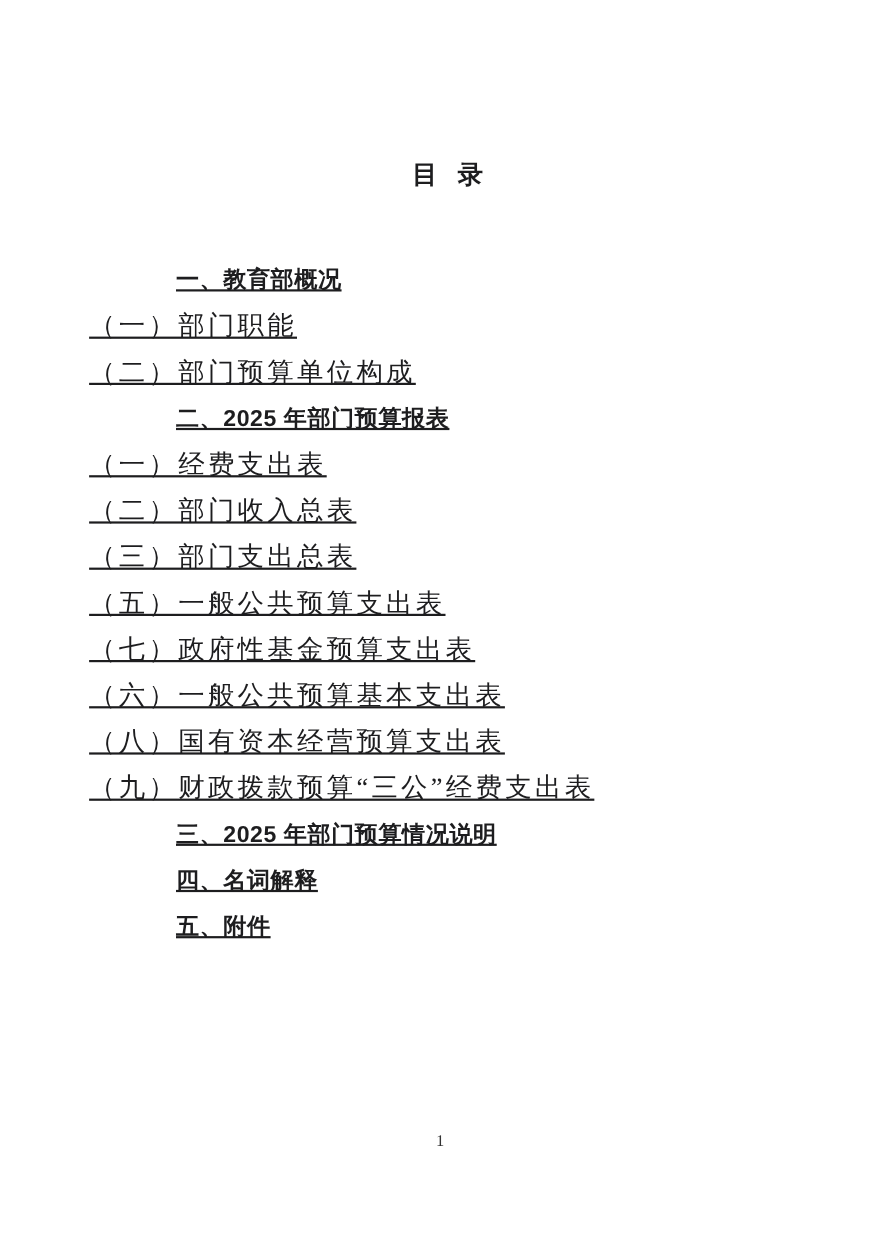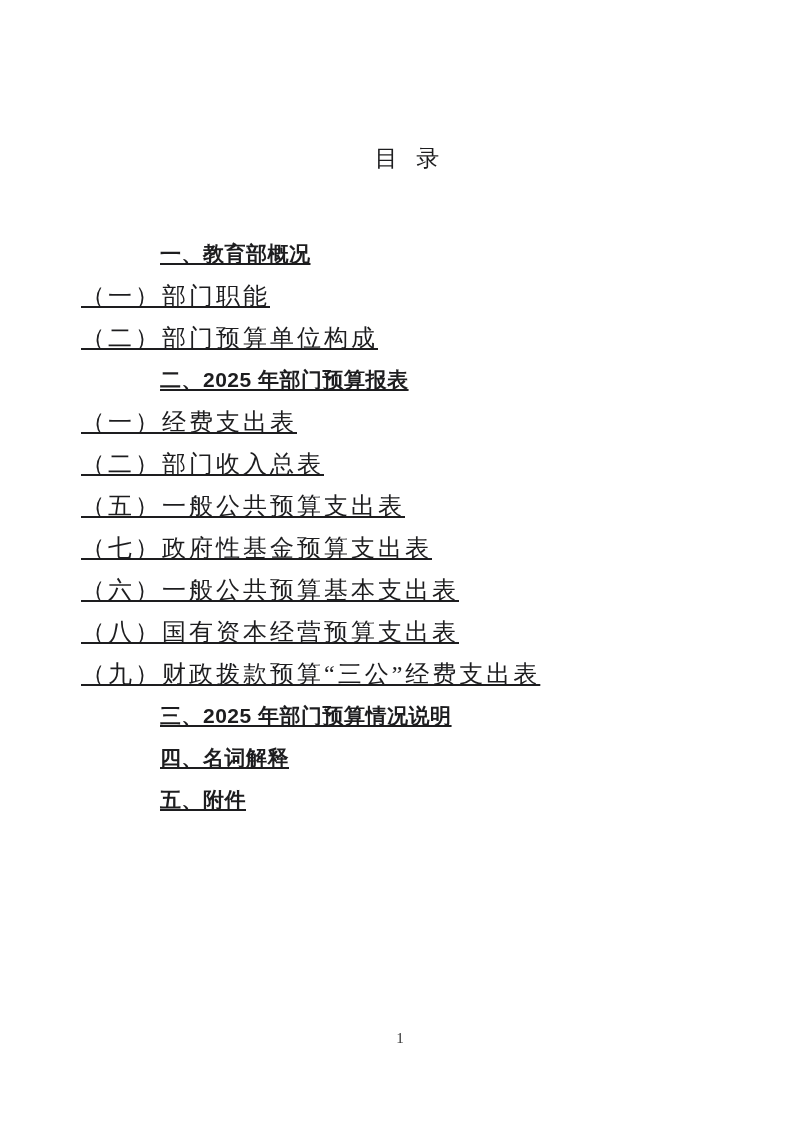--- a/index.html
+++ b/index.html
@@ -15,21 +15,21 @@
     color: #1d1d1f;
     overflow: hidden;
     font-family: "Liberation Serif", serif;
   }
   .doc-title {
     padding-top: 143px;
     text-align: center;
     font-family: "Liberation Sans", sans-serif;
     font-size: 23px;
     line-height: 30px;
-    font-weight: normal;
+    font-weight: bold;
     letter-spacing: 6px;
     
     padding-left: 20px;
   }
   .toc {
     margin-top: 60px;
   }
   .toc-line {
     height: 42px;
     display: flex;
@@ -70,20 +70,21 @@
 
   <div class="doc-title">目 录</div>
 
   <div class="toc" id="toc">
       <div class="toc-line level-1">一、教育部概况</div>
       <div class="toc-line level-2">（一）部门职能</div>
       <div class="toc-line level-2">（二）部门预算单位构成</div>
       <div class="toc-line level-1">二、2025 年部门预算报表</div>
       <div class="toc-line level-2">（一）经费支出表</div>
       <div class="toc-line level-2">（二）部门收入总表</div>
+      <div class="toc-line level-2">（三）部门支出总表</div>
       <div class="toc-line level-2">（五）一般公共预算支出表</div>
       <div class="toc-line level-2">（七）政府性基金预算支出表</div>
       <div class="toc-line level-2">（六）一般公共预算基本支出表</div>
       <div class="toc-line level-2">（八）国有资本经营预算支出表</div>
       <div class="toc-line level-2">（九）财政拨款预算“三公”经费支出表</div>
       <div class="toc-line level-1">三、2025 年部门预算情况说明</div>
       <div class="toc-line level-1">四、名词解释</div>
       <div class="toc-line level-1">五、附件</div>
     </div>
 

